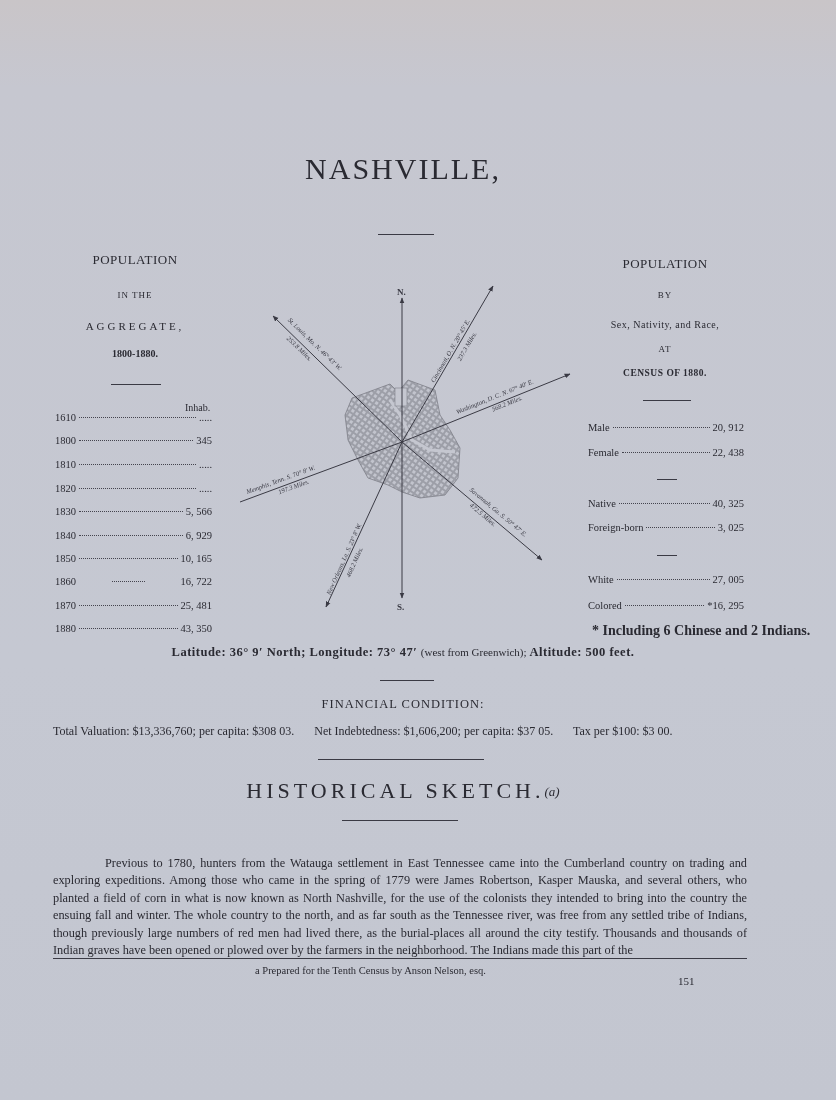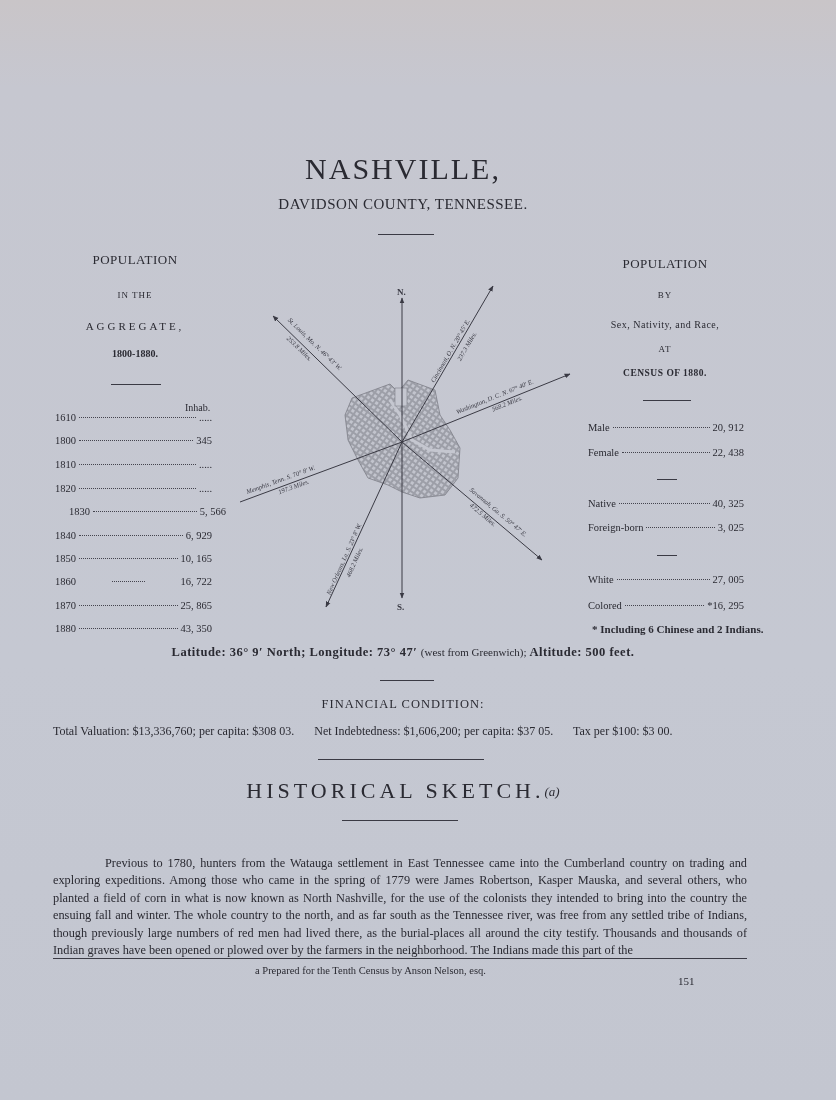--- a/index.html
+++ b/index.html
@@ -31,21 +31,20 @@
   .footnote{left:255px;top:965px;font-size:10.5px;}
   .pagenum{left:678px;top:975px;font-size:11px;}
   svg text{font-family:"Liberation Serif","DejaVu Serif",serif;font-style:italic;fill:#3a3a44;}
 </style>
 </head>
 <body>
 
 <div class="page">
 
   <div class="abs center title">NASHVILLE,</div>
-  <div class="abs center subtitle">DAVIDSON COUNTY, TENNESSEE.</div>
   <div class="abs rule" style="left:378px;top:234px;width:56px;"></div>
 
   <div>
     <div class="abs center hdr" style="left:60px;width:150px;top:252px;">POPULATION</div>
     <div class="abs center small" style="left:60px;width:150px;top:290px;">IN THE</div>
     <div class="abs center spaced" style="left:60px;width:150px;top:320px;">AGGREGATE,</div>
     <div class="abs center bold" style="left:60px;width:150px;top:348px;font-size:10px;">1800-1880.</div>
     <div class="abs rule" style="left:111px;top:384px;width:50px;"></div>
     <div class="abs" style="left:185px;top:402px;font-size:10px;">Inhab.</div>
 
@@ -62,21 +61,21 @@
     <div class="row" style="left:55px;width:157px;top:459px;">
         <span class="lab">1810</span>
         <span class="dots"></span>
         <span class="val">.....</span>
       </div>
     <div class="row" style="left:55px;width:157px;top:483px;">
         <span class="lab">1820</span>
         <span class="dots"></span>
         <span class="val">.....</span>
       </div>
-    <div class="row" style="left:69px;width:157px;top:506px;">
+    <div class="row" style="left:55px;width:157px;top:506px;">
         <span class="lab">1830</span>
         <span class="dots"></span>
         <span class="val">5, 566</span>
       </div>
     <div class="row" style="left:55px;width:157px;top:530px;">
         <span class="lab">1840</span>
         <span class="dots"></span>
         <span class="val">6, 929</span>
       </div>
     <div class="row" style="left:55px;width:157px;top:553px;">
@@ -85,21 +84,21 @@
         <span class="val">10, 165</span>
       </div>
     <div class="row" style="left:55px;width:157px;top:576px;gap:33px;">
         <span class="lab">1860</span>
         <span class="dots"></span>
         <span class="val">16, 722</span>
       </div>
     <div class="row" style="left:55px;width:157px;top:600px;">
         <span class="lab">1870</span>
         <span class="dots"></span>
-        <span class="val">25, 865</span>
+        <span class="val">25, 481</span>
       </div>
     <div class="row" style="left:55px;width:157px;top:623px;">
         <span class="lab">1880</span>
         <span class="dots"></span>
         <span class="val">43, 350</span>
       </div>
   </div>
 
   <div>
     <div class="abs center hdr" style="left:590px;width:150px;top:256px;">POPULATION</div>
@@ -134,21 +133,21 @@
     <div class="row" style="left:588px;width:156px;top:574px;">
         <span class="lab">White</span>
         <span class="dots"></span>
         <span class="val">27, 005</span>
       </div>
     <div class="row" style="left:588px;width:156px;top:600px;">
         <span class="lab">Colored</span>
         <span class="dots"></span>
         <span class="val">*16, 295</span>
       </div>
-    <div class="abs bold" style="left:592px;top:623px;font-size:11px;">* Including 6 Chinese and 2 Indians.</div>
+    <div class="abs bold" style="left:592px;top:623px;font-size:14px;">* Including 6 Chinese and 2 Indians.</div>
   </div>
 
   <svg class="abs" style="left:240px;top:280px;" width="340" height="330" viewBox="0 0 340 330">
     <defs>
       <marker id="ah" viewBox="0 0 10 10" refX="9" refY="5" markerWidth="6" markerHeight="6" orient="auto-start-reverse">
         <path d="M0,1 L10,5 L0,9 z" fill="#3a3a44"></path>
       </marker>
       <pattern id="grid" width="5" height="5" patternUnits="userSpaceOnUse" patternTransform="rotate(35)">
         <rect width="5" height="5" fill="#9d9fa8"></rect>
         <rect x="1" y="1" width="3" height="3" fill="#c2c4cd"></rect>

